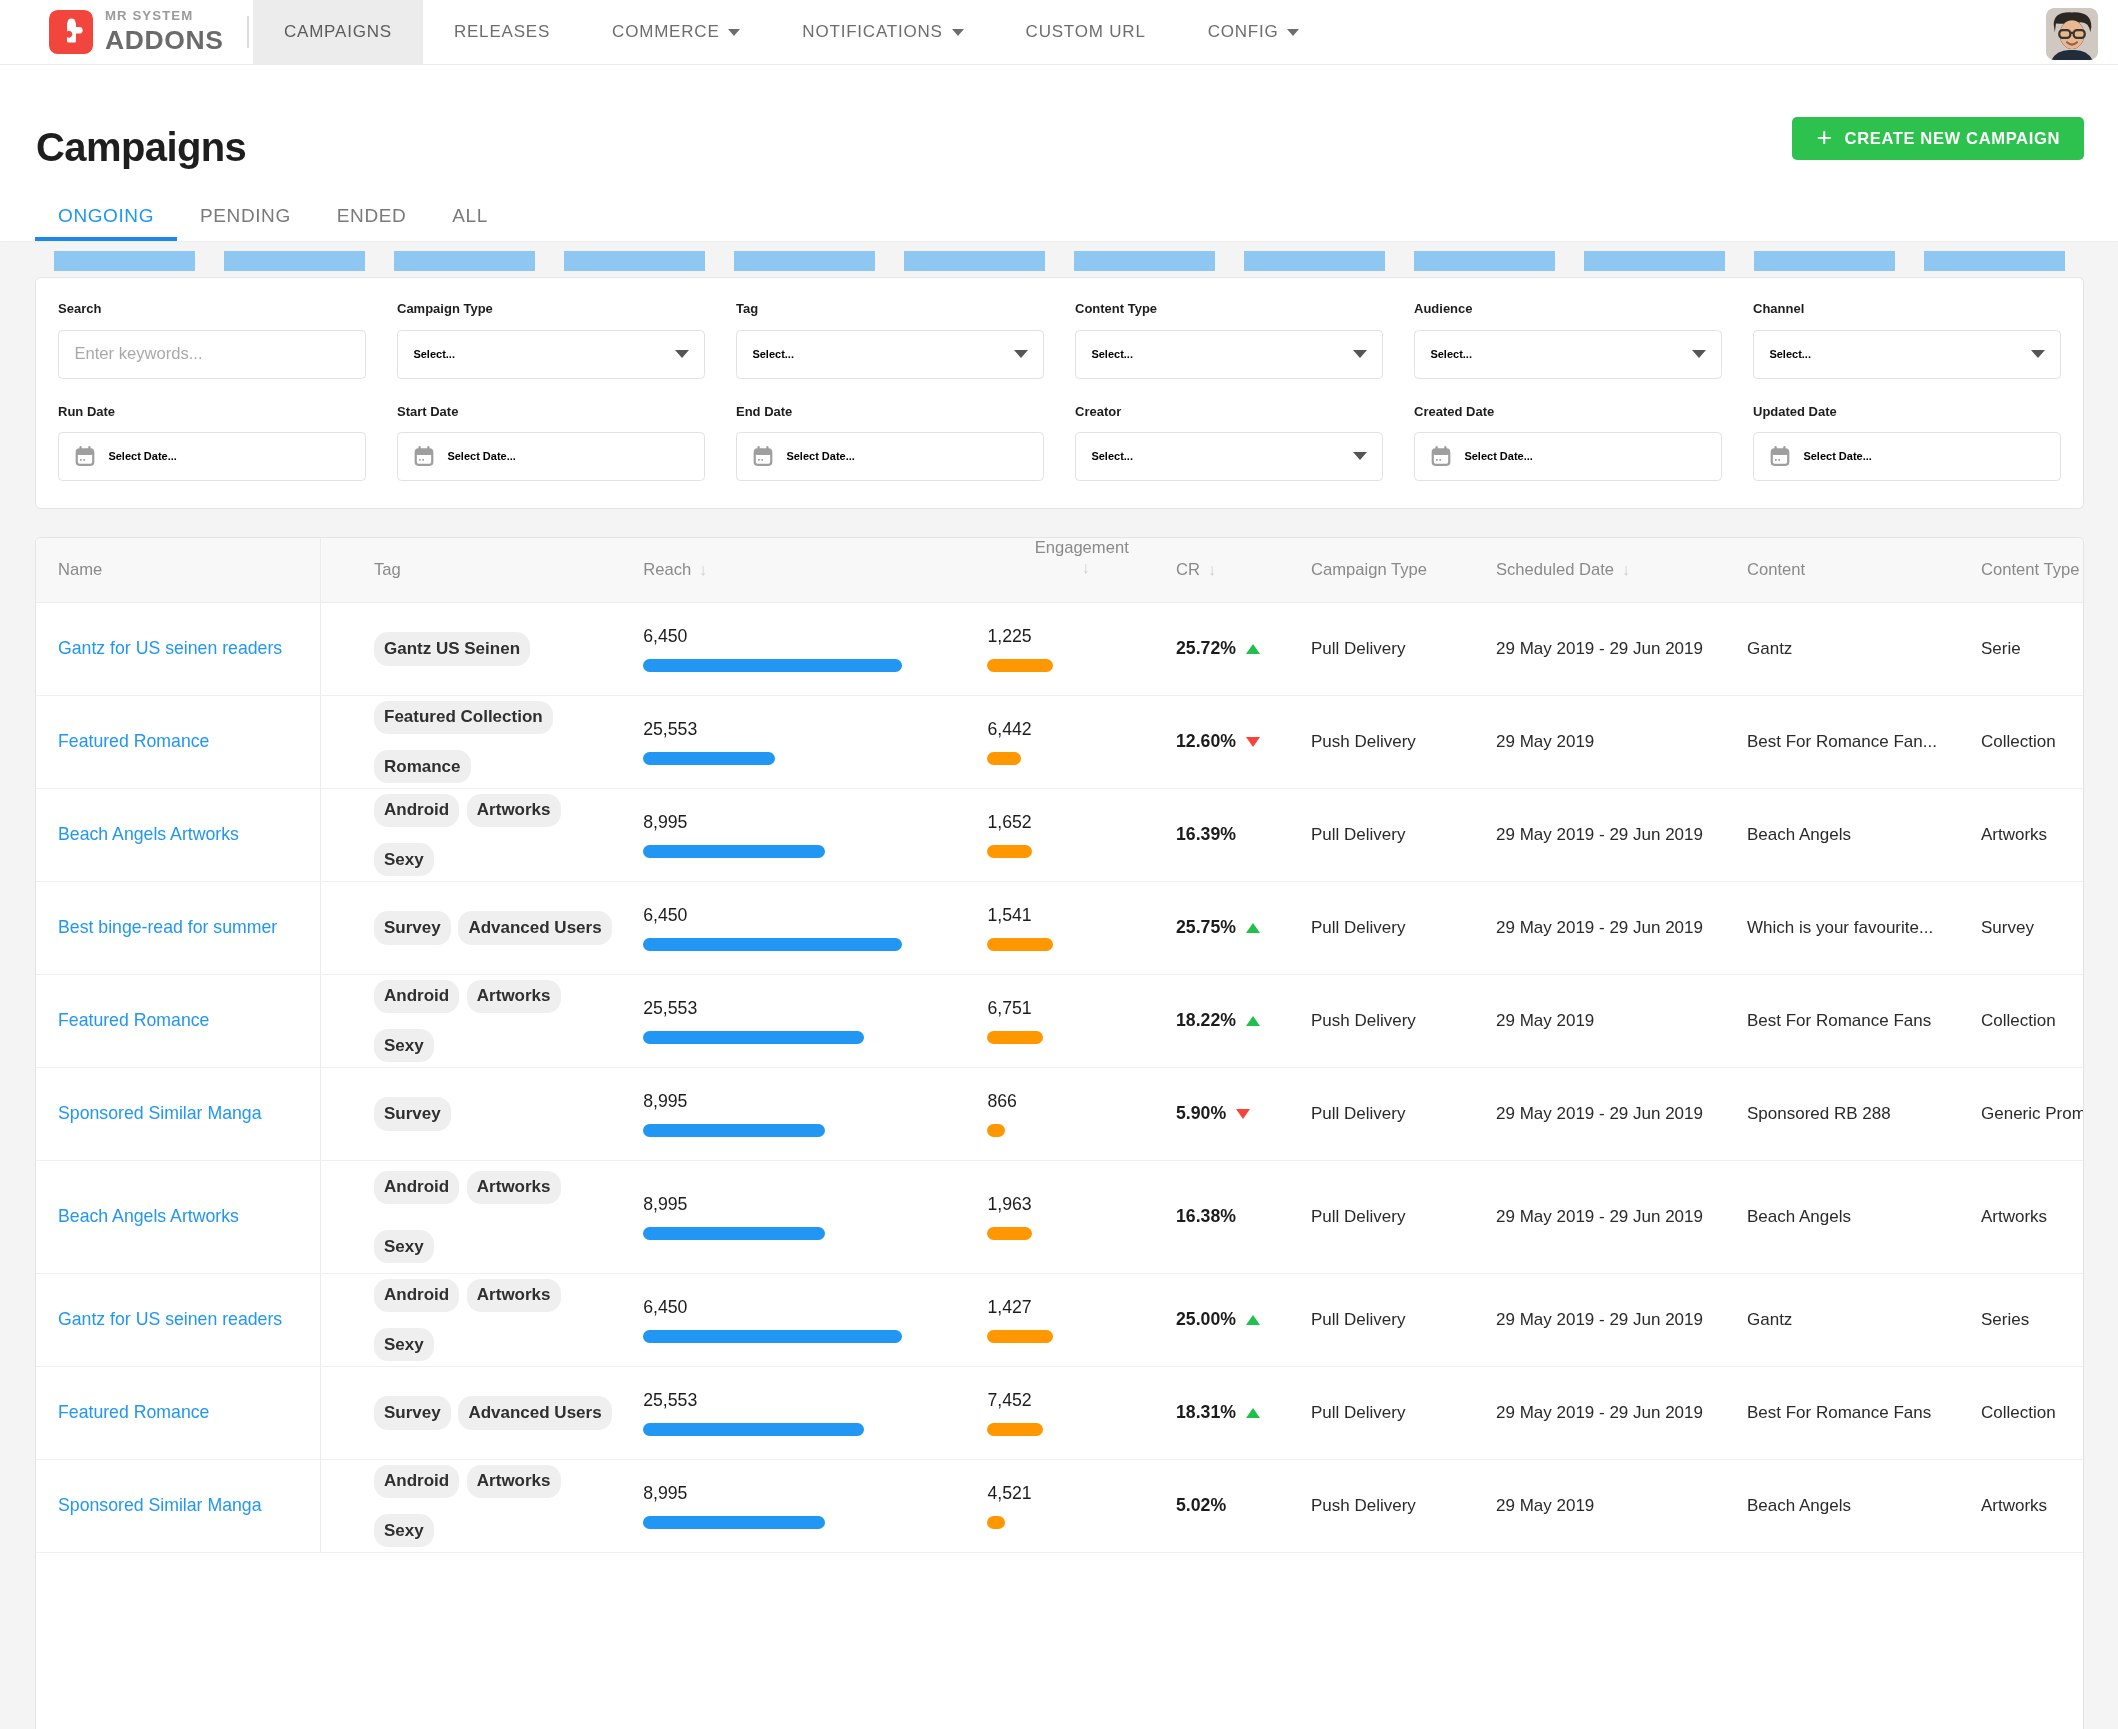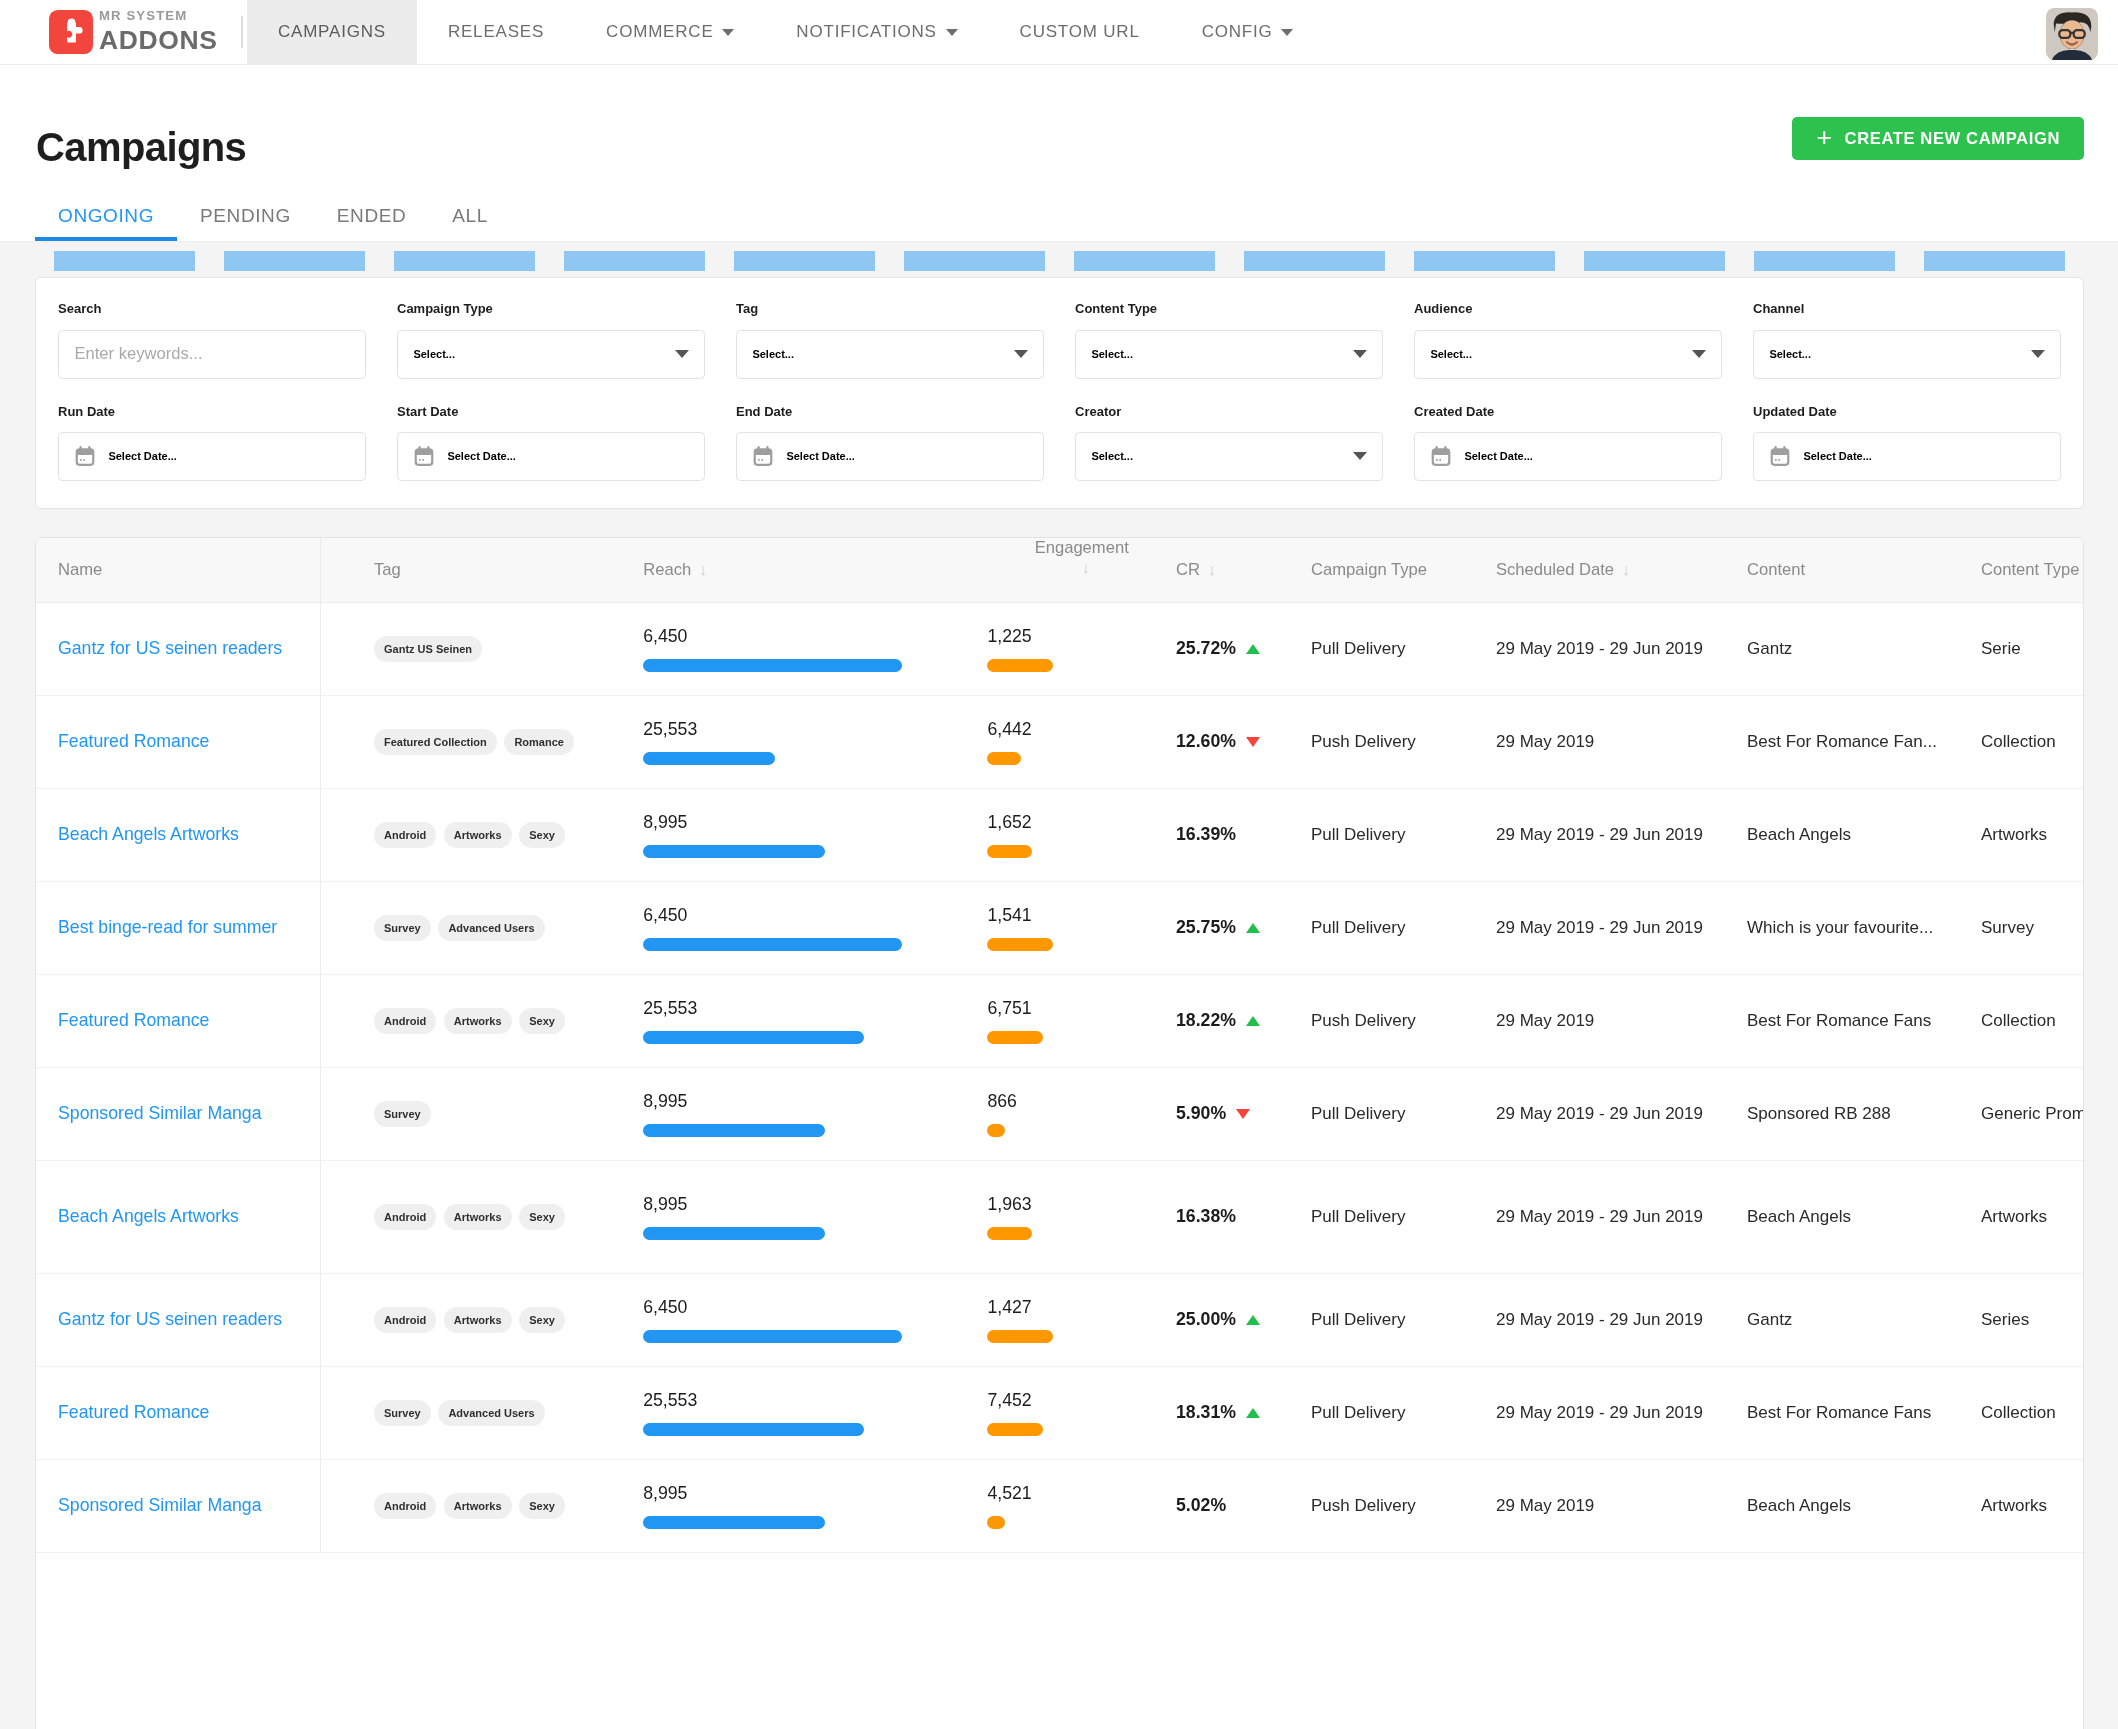--- a/index.html
+++ b/index.html
@@ -13,21 +13,21 @@
   
   .topnav {
     height:65px; background:#fff; display:flex; align-items:stretch;
     border-bottom:1.1px solid #ececec; position:relative; z-index:5;
   }
   .brand { display:flex; align-items:center; padding-left:49px; }
   .brand-logo {
     width:44px; height:44px; background:#f2453d; border-radius:8.8px;
     display:flex; align-items:center; justify-content:center; flex:0 0 auto;
   }
-  .brand-text { margin-left:6px; display:flex; flex-direction:column; justify-content:center; }
+  .brand-text { margin-left:12px; display:flex; flex-direction:column; justify-content:center; }
   .brand-line1 { font-size:13.2px; letter-spacing:1.1px; color:#9a9a9a; font-weight:600; }
   .brand-line2 { font-size:26.5px; letter-spacing:0.6px; color:#6b6b6b; font-weight:800; margin-top:1.1px; }
   .nav-divider { width:1.1px; height:32px; background:#dcdcdc; align-self:center; margin:0 0 0 24px; }
   .nav-items { display:flex; align-items:stretch; margin-left:4.4px; }
   .nav-item {
     display:flex; align-items:center; padding:0 31px; font-size:17px;
     color:#6d6d6d; letter-spacing:0.8px; font-weight:500; cursor:pointer; white-space:nowrap;
   }
   .nav-item.active { background:#ececec; color:#5c5c5c; }
   .nav-caret {
@@ -101,21 +101,21 @@
   }
   .sort-arrow { color:#cfcfcf; font-size:16.6px; margin-left:7.7px; }
   .trow { border-bottom:1.1px solid #f0f0f0; }
   .td { display:flex; align-items:center; overflow:hidden; white-space:nowrap; }
   .col-name { padding-left:22px; border-right:1.1px solid #ececec; }
   .col-tag  { padding-left:53px; padding-right:13.2px; flex-wrap:wrap; gap:7.7px; row-gap:6.6px; }
   .col-reach { padding-left:13.2px; flex-direction:column; align-items:flex-start; justify-content:center; }
   .col-eng   { padding-left:4.4px;  flex-direction:column; align-items:flex-start; justify-content:center; }
   .name-link { color:#2196f3; font-size:17.7px; font-weight:500; text-decoration:none; cursor:pointer; }
   .chip {
-    background:#efefef; color:#2f2f2f; font-size:11px; font-weight:600;
+    background:#efefef; color:#2f2f2f; font-size:17px; font-weight:600;
     padding:6.6px 10px; border-radius:14px; white-space:nowrap;
   }
   .metric-num { font-size:17.7px; color:#1c1c1c; }
   .bar { height:13.8px; border-radius:6.6px; margin-top:12px; }
   .bar.blue { background:#2196f3; }
   .bar.orange { background:#ff9800; }
   .cr-val { font-size:17.7px; font-weight:700; color:#1c1c1c; }
   .trend { width:0; height:0; margin-left:10px; }
   .trend.up { border-left:7.7px solid transparent; border-right:7.7px solid transparent; border-bottom:10px solid #21bf4b; }
   .trend.down { border-left:7.7px solid transparent; border-right:7.7px solid transparent; border-top:10px solid #f4443c; }

